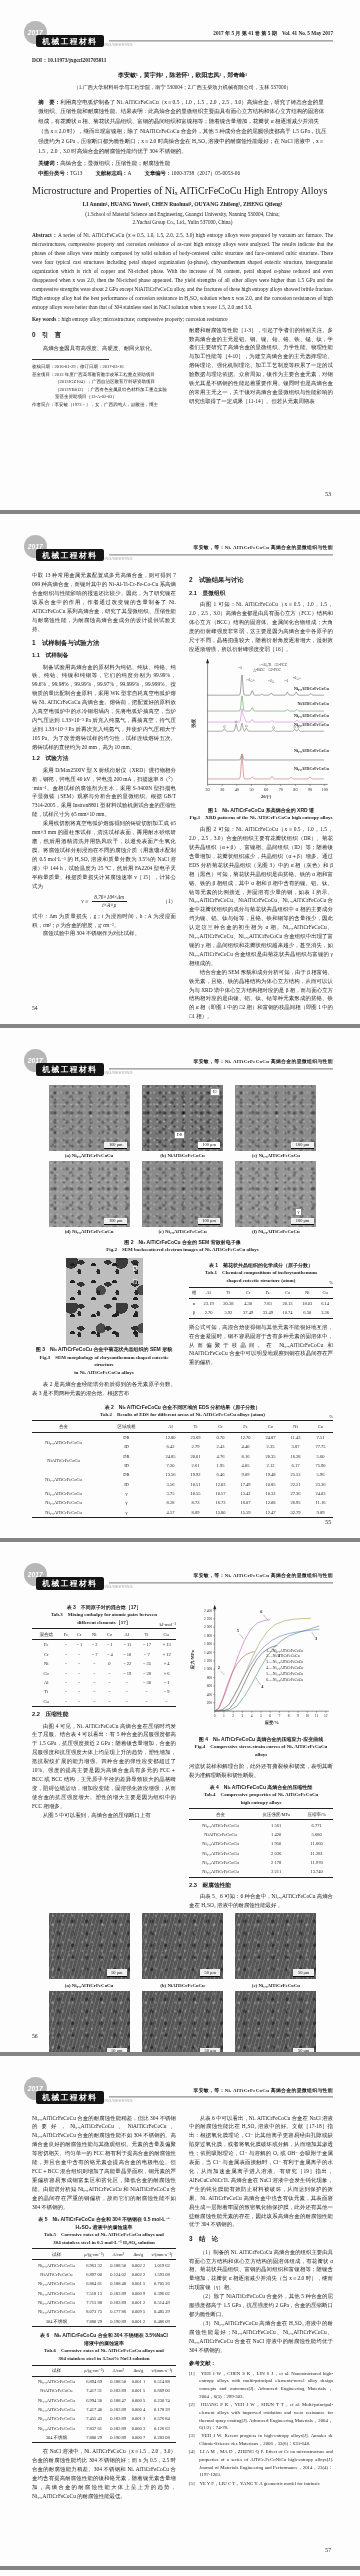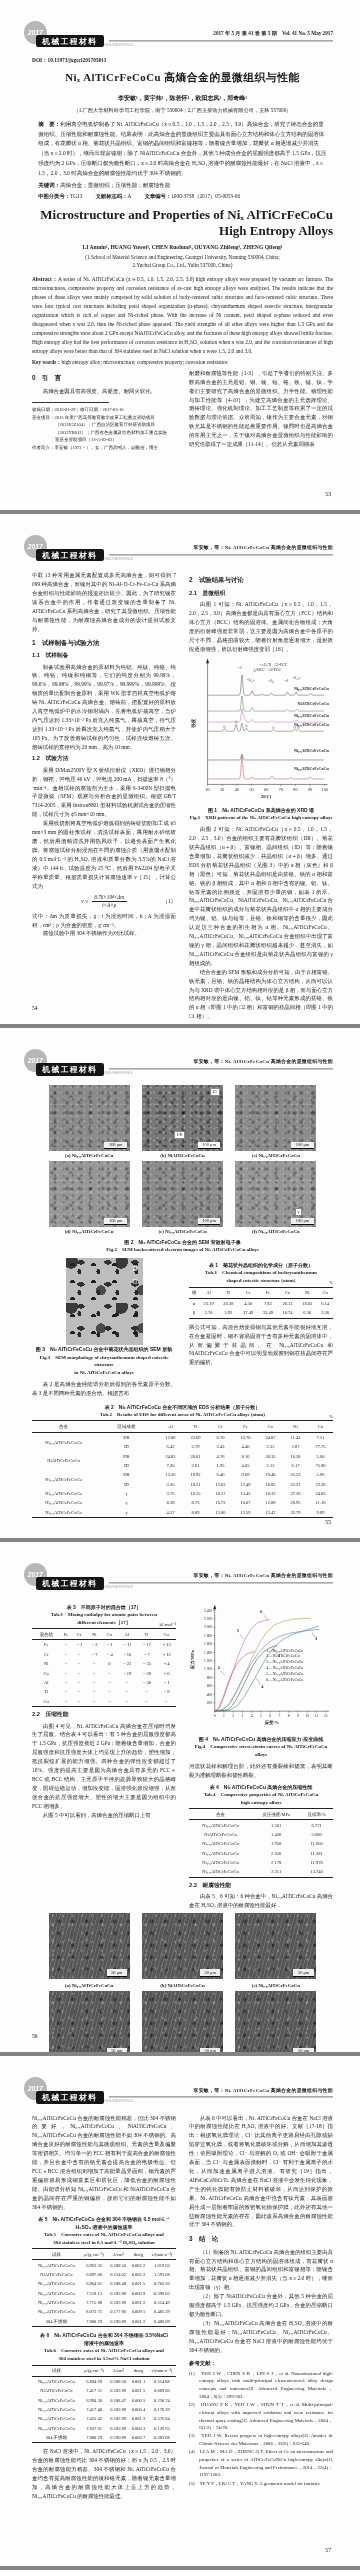--- a/index.html
+++ b/index.html
@@ -26,21 +26,21 @@
   .pgno{position:absolute;bottom:13.4px;font-size:5.7px;}
   .pg-r{right:30px;} .pg-l{left:32px;}
   
   .doi{font-weight:bold;font-size:5.4px;margin:2.1px 0 7.2px;}
   .title{font-weight:bold;font-size:10.8px;text-align:center;margin:5.2px 0 8.2px;letter-spacing:0.5px;}
   .authors{text-align:center;font-size:6px;font-weight:bold;margin:2.1px 0 4.1px;}
   .affil{text-align:center;font-size:5.2px;margin:0 0 6.2px;}
   .abs{margin:0 6.2px 2.1px;font-size:5.5px;line-height:9.8px;}
   .lab{font-family:"Liberation Sans","DejaVu Sans",sans-serif;}
   .meta{display:flex;justify-content:flex-start;gap:13.4px;margin:2.1px 6.2px 7.2px;font-size:5.3px;}
-  .entitle{font-weight:bold;font-size:13px;text-align:right;margin:6.2px 0 5.2px;}
+  .entitle{font-weight:normal;font-size:10px;text-align:left;margin:6.2px 0 5.2px;}
   .enauthors{text-align:center;font-weight:bold;font-size:5.6px;margin:0 0 3.1px;}
   .enaffil{text-align:center;font-size:5.2px;line-height:8.2px;margin:0 0 5.2px;}
   .enabs{font-size:5.3px;line-height:9px;text-align:justify;margin:0 0 2.1px;}
   .fnrule{width:77px;border-top:0.5px solid #333;margin:6.2px 0 3.1px;}
   .fn{font-size:4.5px;line-height:7.5px;}
   .fn-ind{padding-left:23px;}
   
   .ttwrap{position:relative;margin:3.1px 0 1px;}
   .tt-cn{font-family:"Liberation Sans","DejaVu Sans",sans-serif;font-weight:bold;font-size:5px;text-align:center;line-height:8px;}
   .tt-en{font-weight:bold;font-size:5px;text-align:center;line-height:8px;}
@@ -98,21 +98,20 @@
 
 <div class="page">
   <div class="hdr">
     <div class="hdr-rule"></div>
     <div class="logo-circle">2017</div>
     <div class="logo-pill">机械工程材料</div>
     <div class="logo-sub">MATERIALS FOR MECHANICAL ENGINEERING</div>
     <div class="hdr-right">2017 年 5 月 第 41 卷 第 5 期　Vol. 41 No. 5 May 2017</div>
   </div>
   <div class="doi">DOI：10.11973/jxgccl201705011</div>
-  <div class="title">Niₓ AlTiCrFeCoCu 高熵合金的显微组织与性能</div>
   <div class="authors">李安敏¹，黄宇炜¹，陈若怀¹，欧阳志凤²，郑奇峰¹</div>
   <div class="affil">（1.广西大学材料科学与工程学院，南宁 530004；2.广西玉柴动力机械有限公司，玉林 537000）</div>
   <p class="abs pni"><b class="lab">摘　要：</b><span>利用真空电弧炉制备了 Niₓ AlTiCrFeCoCu（x＝0.5，1.0，1.5，2.0，2.5，3.0）高熵合金，研究了铸态合金的显微组织、压缩性能和耐腐蚀性能。结果表明：此高熵合金的显微组织主要由具有面心立方结构和体心立方结构的固溶体组成，有花瓣状 α 相、菊花状共晶组织、富铜的晶间组织和富镍相等；随着镍含量增加，花瓣状 α 相逐渐减少并消失（当 x＝2.0 时），继而出现富镍相；除了 NiAlTiCrFeCoCu 合金外，其他 5 种成分合金的屈服强度都高于 1.5 GPa，抗压强度约为 2 GPa，压缩断口都为脆性断口；x＝2.0 时高熵合金在 H₂SO₄ 溶液中的耐腐蚀性能最好；在 NaCl 溶液中，x＝1.5，2.0，3.0 时高熵合金的耐腐蚀性能均优于 304 不锈钢的。</span></p>
   <p class="abs pni"><b class="lab">关键词：</b><span>高熵合金；显微组织；压缩性能；耐腐蚀性能</span></p>
   <div class="meta">
     <span><b class="lab">中图分类号：</b><span>TG13</span></span>
     <span><b class="lab">文献标志码：</b><span>A</span></span>
     <span><b class="lab">文章编号：</b><span>1000-3738（2017）05-0053-06</span></span>
   </div>
   <div class="entitle">Microstructure and Properties of Niₓ AlTiCrFeCoCu High Entropy Alloys</div>

